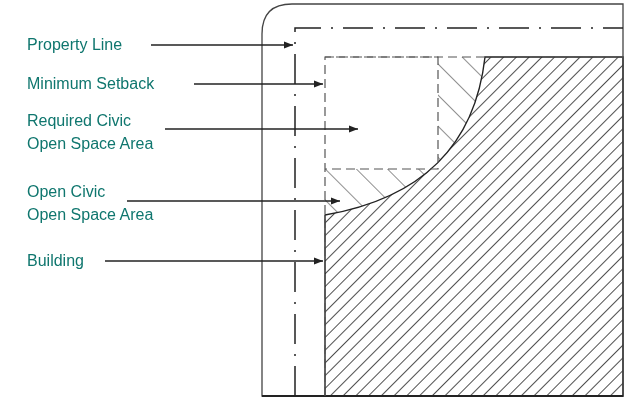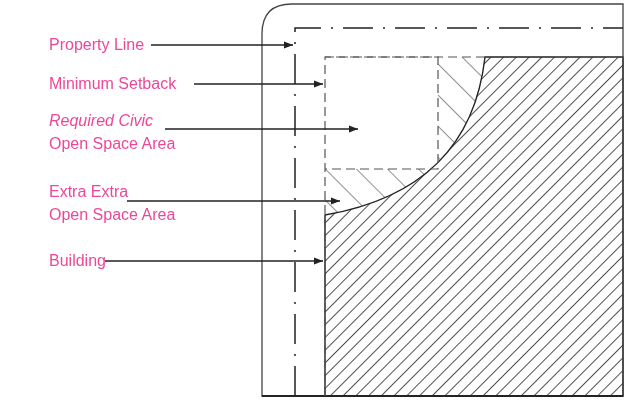--- a/index.html
+++ b/index.html
@@ -1,17 +1,17 @@
 <!DOCTYPE html>
 <html><head>
   <meta charset="utf-8">
   <style>
     html, body { margin: 0; padding: 0; background: #ffffff; }
     body { width: 631px; height: 402px; position: relative; overflow: hidden; font-family: "Liberation Sans", sans-serif; }
-    .label { position: absolute; left: 27px; font-size: 16px; line-height: 19px; color: #ec4899; white-space: nowrap; margin-left: 22px; }
+    .label { position: absolute; left: 27px; font-size: 16px; line-height: 19px; color: #0f766e; white-space: nowrap; }
     svg { position: absolute; left: 0; top: 0; }
   </style>
 </head>
 <body>
 
 <svg width="631" height="402" viewBox="0 0 631 402">
   <defs>
     <pattern id="denseHatch" patternUnits="userSpaceOnUse" width="9" height="9" patternTransform="rotate(45)">
       <line x1="0" y1="0" x2="0" y2="9" stroke="#222" stroke-width="1.6"></line>
     </pattern>
@@ -38,17 +38,17 @@
 
   <line x1="151" y1="45" x2="293" y2="45" stroke="#222" stroke-width="1.5" marker-end="url(#arrow)"></line>
   <line x1="194" y1="84" x2="323" y2="84" stroke="#222" stroke-width="1.5" marker-end="url(#arrow)"></line>
   <line x1="165" y1="129" x2="358" y2="129" stroke="#222" stroke-width="1.5" marker-end="url(#arrow)"></line>
   <line x1="127" y1="201" x2="340" y2="201" stroke="#222" stroke-width="1.5" marker-end="url(#arrow)"></line>
   <line x1="105" y1="261" x2="323" y2="261" stroke="#222" stroke-width="1.5" marker-end="url(#arrow)"></line>
 </svg>
 
 <div class="label" style="top:35px;">Property Line</div>
 <div class="label" style="top:74px;text-align:center;">Minimum Setback</div>
-<div class="label" style="top:111px;font-style:italic;">Required Civic</div>
+<div class="label" style="top:111px;">Required Civic</div>
 <div class="label" style="top:134px;">Open Space Area</div>
-<div class="label" style="top:182px;">Extra Extra</div>
+<div class="label" style="top:182px;">Open Civic</div>
 <div class="label" style="top:205px;">Open Space Area</div>
 <div class="label" style="top:251px;">Building</div>
 
 </body></html>

